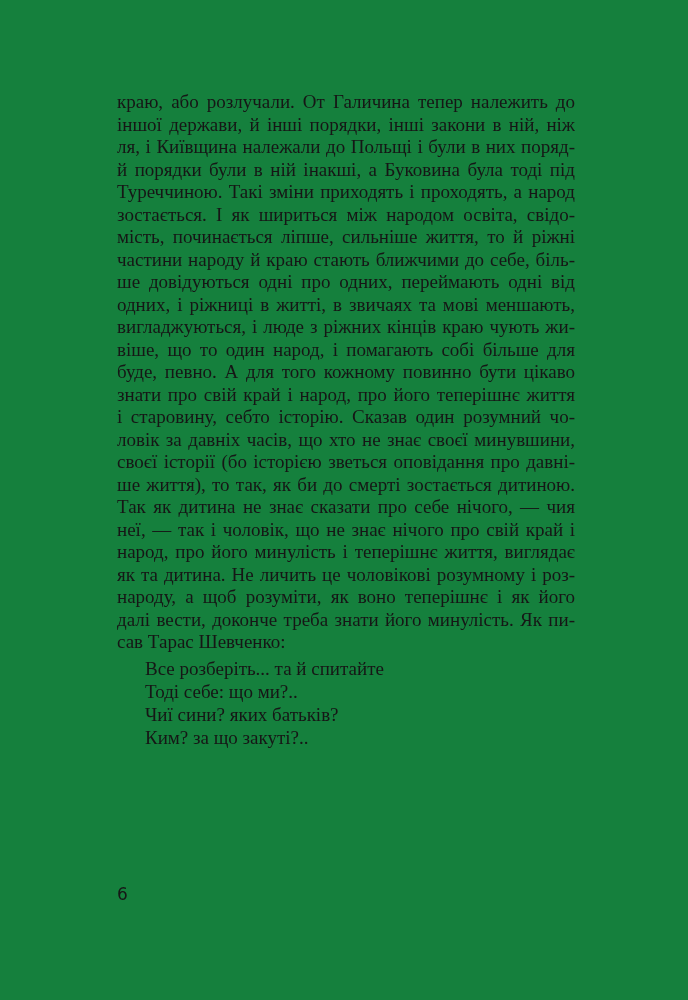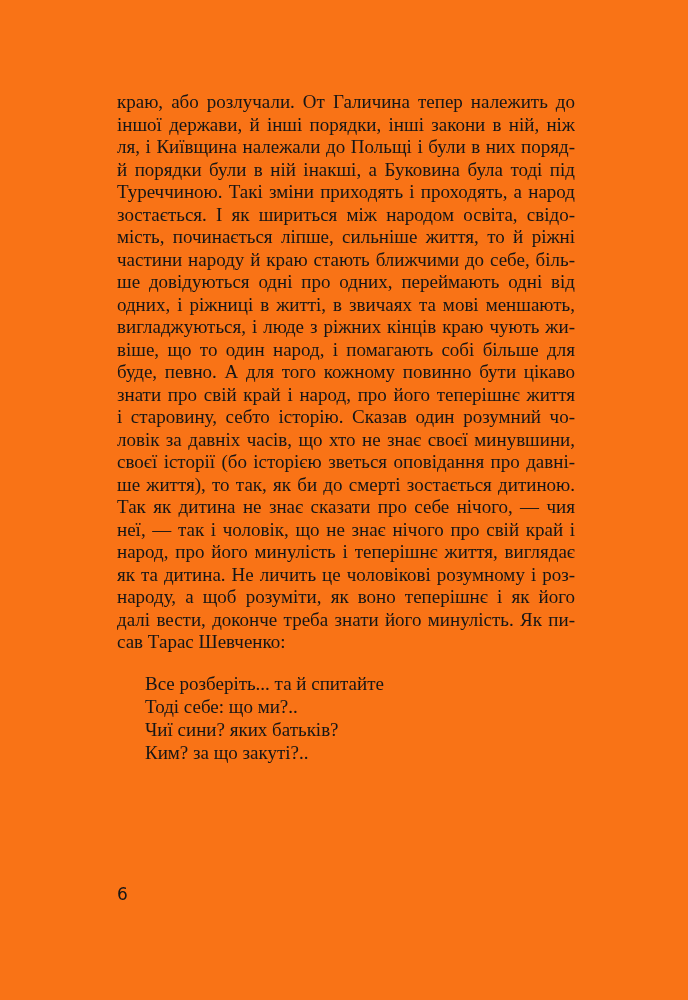--- a/index.html
+++ b/index.html
@@ -4,21 +4,21 @@
 <style>
   html, body {
     margin: 0;
     padding: 0;
     background: #ffffff;
   }
   .book-page {
     position: relative;
     width: 688px;
     height: 1000px;
-    background: #f97316;
+    background: #15803d;
     color: #161616;
     font-family: "Liberation Serif", serif;
     overflow: hidden;
   }
   .text-block {
     position: absolute;
     left: 117px;
     top: 91px;
     width: 458px;
   }
@@ -29,21 +29,21 @@
     text-align: justify;
     text-align-last: justify;
     white-space: normal;
     overflow: visible;
   }
   .body-line.last-line {
     text-align: center;
     text-align-last: left;
   }
   .poem-block {
-    margin-top: 18px;
+    margin-top: 3px;
     padding-left: 28px;
   }
   .poem-line {
     font-size: 19px;
     line-height: 23.3px;
     height: 23.3px;
     text-align: left;
     white-space: nowrap;
   }
   .page-number {

